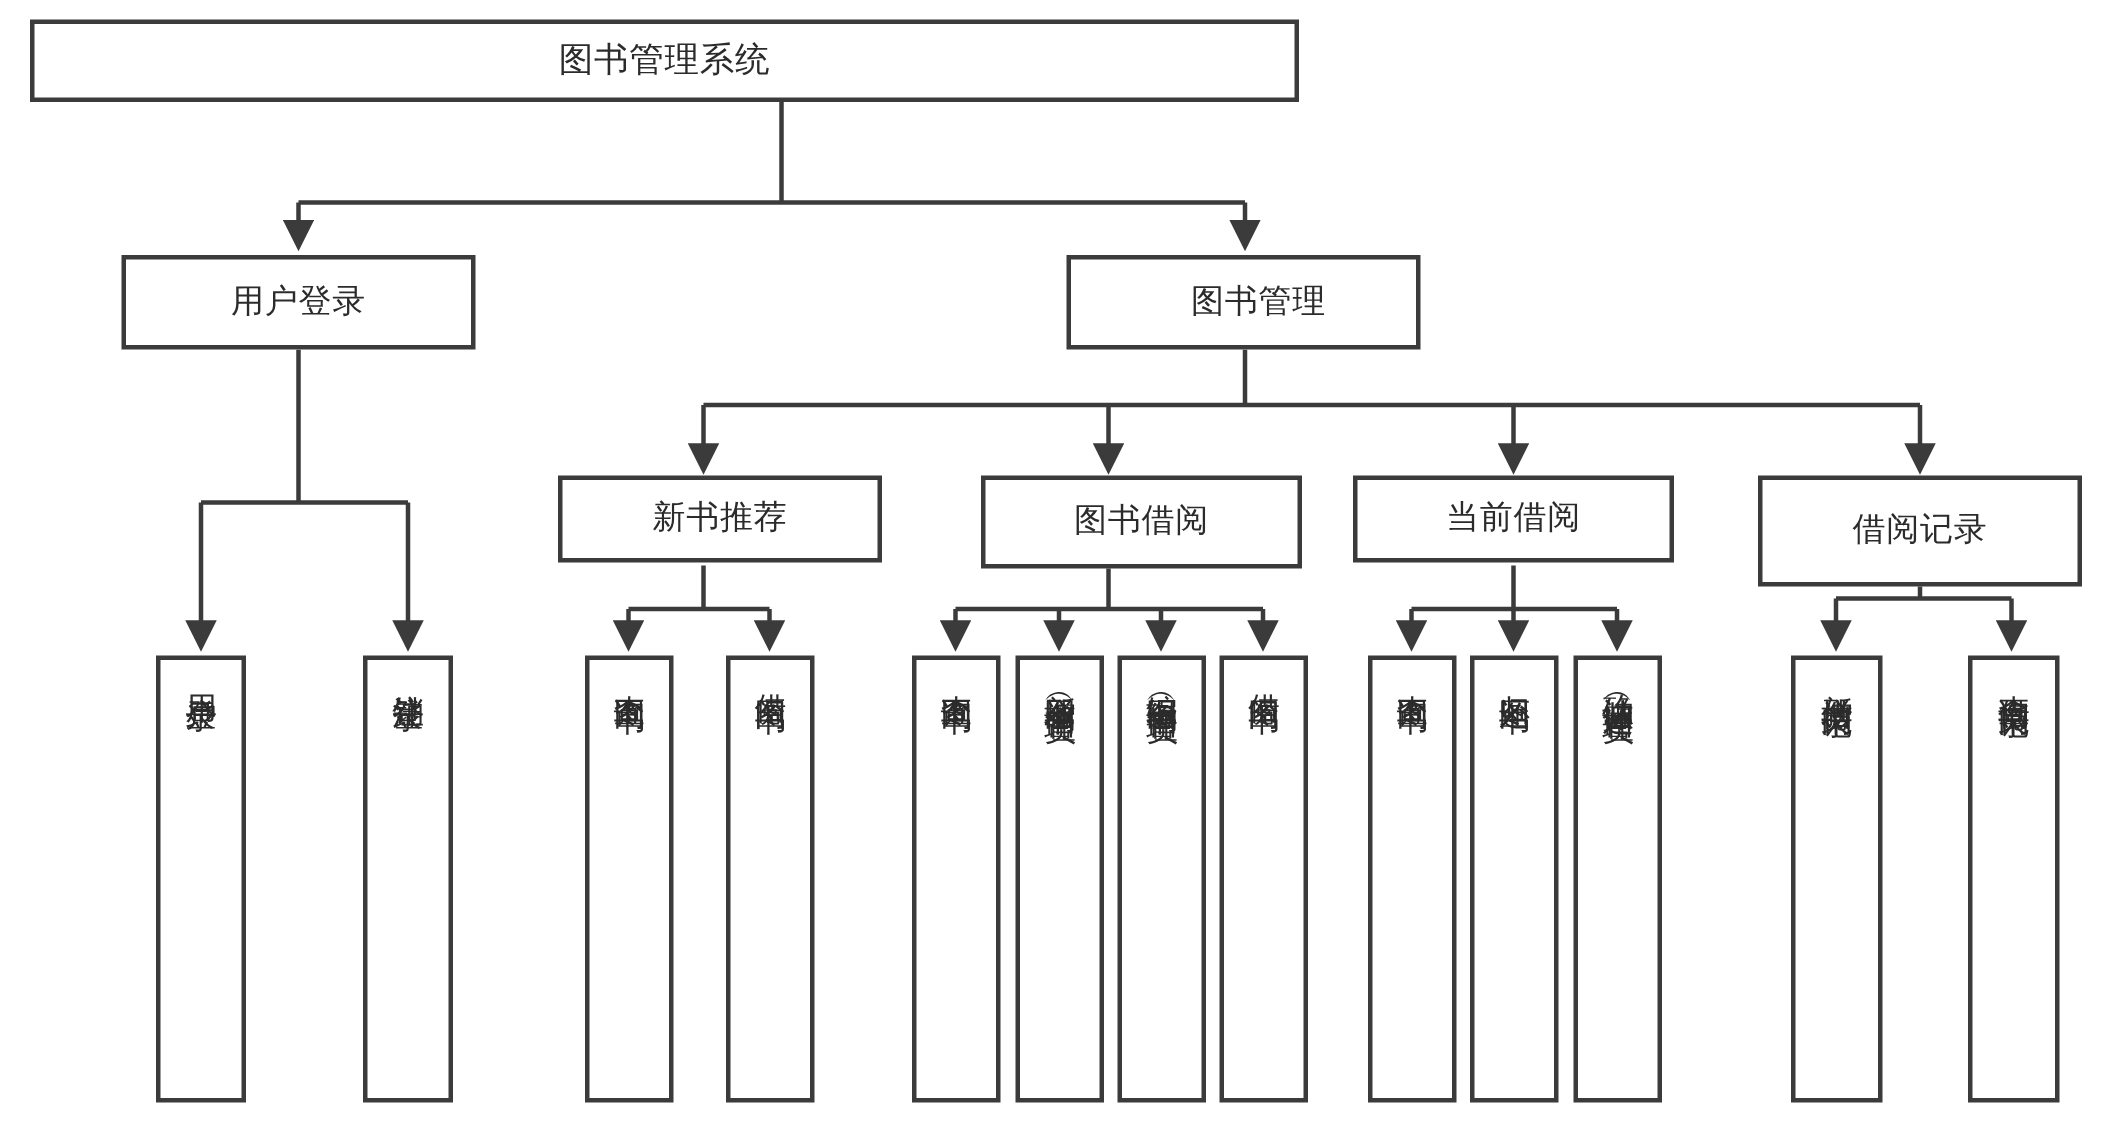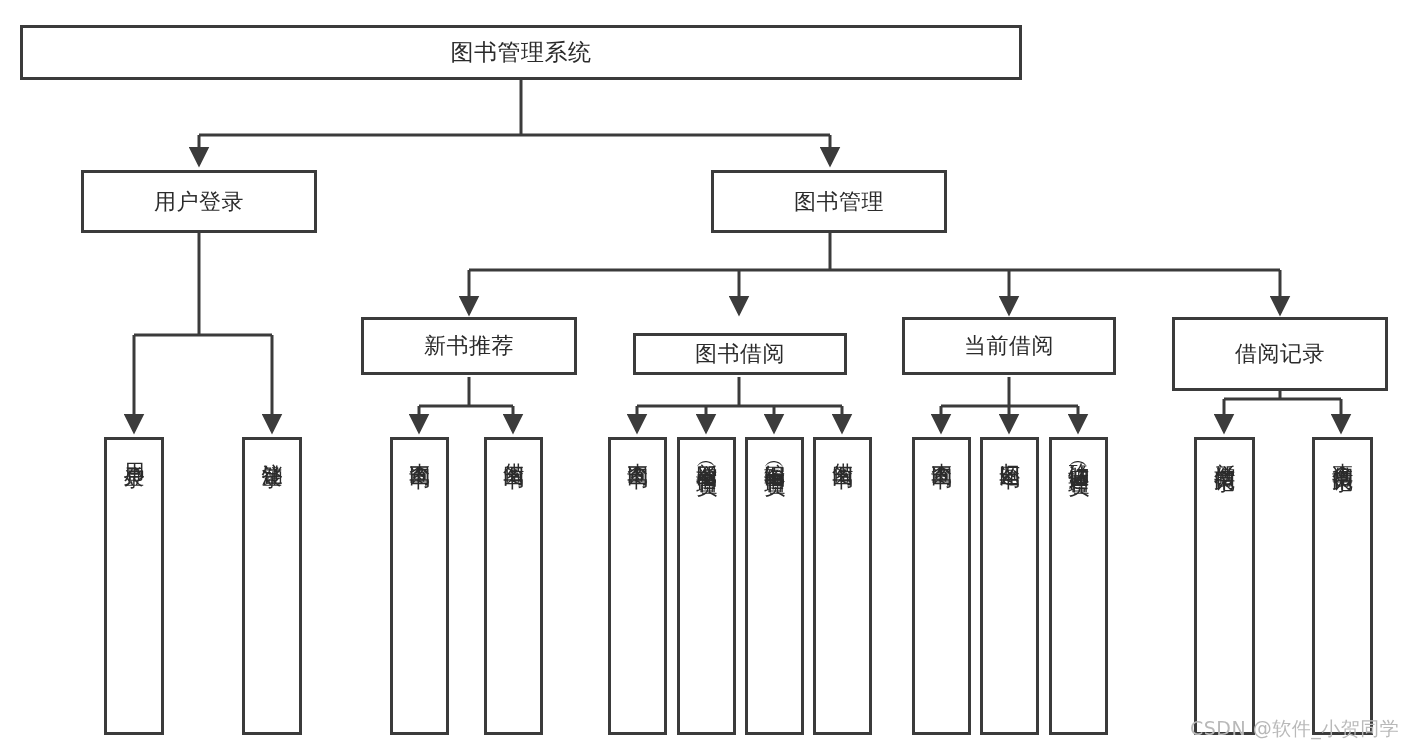--- a/index.html
+++ b/index.html
@@ -123,35 +123,35 @@
       <path d="M 1009 406 L 1009 431" marker-end="url(#arrow)"></path>
       <path d="M 1078 406 L 1078 431" marker-end="url(#arrow)"></path>
 
       <path d="M 1280 377 L 1280 399"></path>
       <path d="M 1224 399 L 1341 399"></path>
       <path d="M 1224 399 L 1224 431" marker-end="url(#arrow)"></path>
       <path d="M 1341 399 L 1341 431" marker-end="url(#arrow)"></path>
     </g>
   </svg>
 
-  <div class="node horiz root" style="left:20px; top:13px; width:1002px; height:55px;margin-top:12px;">
+  <div class="node horiz root" style="left:20px; top:13px; width:846px; height:55px;">
     <span class="label">图书管理系统</span>
   </div>
 
   <div class="node horiz" style="left:81px; top:170px; width:236px; height:63px;">
     <span class="label">用户登录</span>
   </div>
   <div class="node horiz" style="left:711px; top:170px; width:236px; height:63px;padding-left:20px;">
     <span class="label">图书管理</span>
   </div>
 
-  <div class="node horiz" style="left:361px; top:317px; width:216px; height:58px;">
+  <div class="node horiz" style="left:372px; top:317px; width:216px; height:58px;">
     <span class="label">新书推荐</span>
   </div>
-  <div class="node horiz" style="left:633px; top:317px; width:214px; height:42px;margin-top:16px;">
+  <div class="node horiz" style="left:654px; top:317px; width:214px; height:62px;">
     <span class="label">图书借阅</span>
   </div>
   <div class="node horiz" style="left:902px; top:317px; width:214px; height:58px;">
     <span class="label">当前借阅</span>
   </div>
   <div class="node horiz" style="left:1172px; top:317px; width:216px; height:74px;">
     <span class="label">借阅记录</span>
   </div>
 
   <div class="node vert" style="left:104px; top:437px; width:60px; height:298px;">
@@ -191,15 +191,14 @@
     <span class="label">确认归还（管理员）</span>
   </div>
 
   <div class="node vert" style="left:1194px; top:437px; width:61px; height:298px;">
     <span class="label">新增借阅记录</span>
   </div>
   <div class="node vert" style="left:1312px; top:437px; width:61px; height:298px;">
     <span class="label">查询借阅记录</span>
   </div>
 
-  <div class="watermark" style="left:1190px; top:716px;">CSDN @软件_小贺同学</div>
 
 </div>
 
 </body></html>

